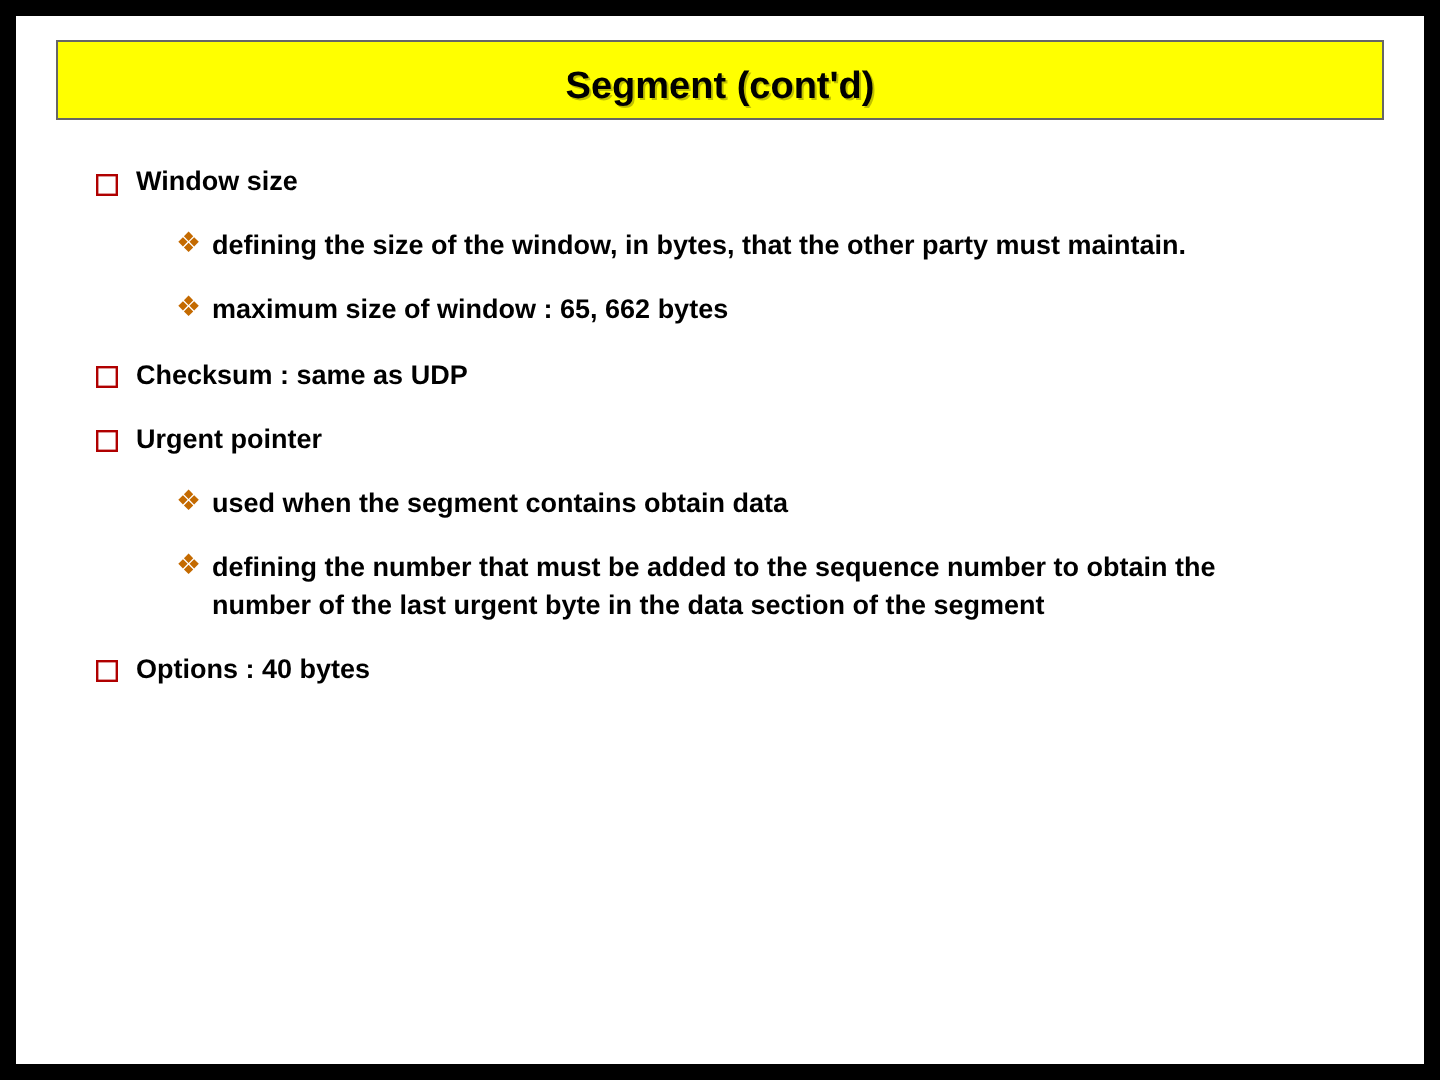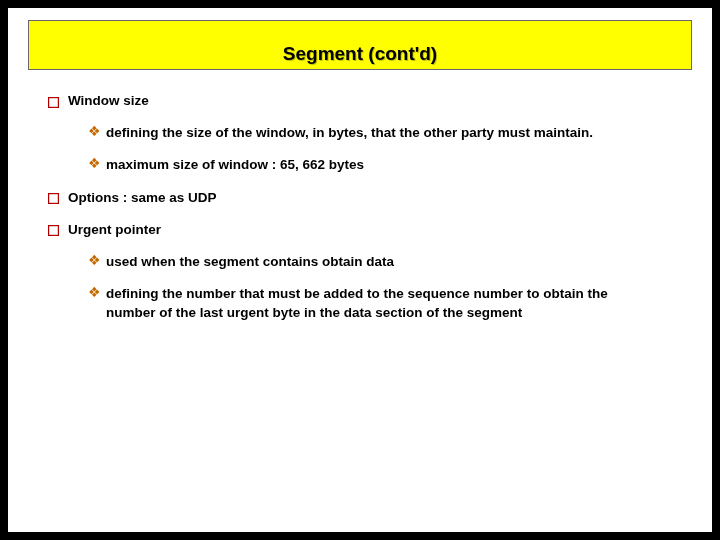--- a/index.html
+++ b/index.html
@@ -17,21 +17,21 @@
     left: 8px;
     width: 704px;
     height: 524px;
     background: #fff;
   }
   .title-bar {
     margin: 12px 20px 0 20px;
     background: #ffff00;
     border: 1px solid #666;
     text-align: center;
-    padding: 22px 0 4px 0;
+    padding: 12px 0 4px 0;
   }
   .title-bar h1 {
     font-size: 19px;
     font-weight: bold;
     color: #000;
     text-shadow: 1px 1px 0 rgba(0,0,0,0.25);
   }
   .content {
     padding: 22px 40px 0 40px;
     font-size: 13.5px;
@@ -128,36 +128,44 @@
       <span class="bullet">❖</span>
       <span class="txt">maximum size of window : 65, 662 bytes</span>
     </div>
 
     <div class="lvl1">
       <span class="bullet">
         <svg width="11" height="11">
             <rect x="0.5" y="0.5" width="10" height="10" fill="none" stroke="#b00000" stroke-width="1.4"></rect>
           </svg>
       </span>
-      <span class="txt">Options : same as UDP</span>
+      <span class="txt">Checksum : same as UDP</span>
     </div>
 
     <div class="lvl1">
       <span class="bullet">
         <svg width="11" height="11">
             <rect x="0.5" y="0.5" width="10" height="10" fill="none" stroke="#b00000" stroke-width="1.4"></rect>
           </svg>
       </span>
       <span class="txt">Urgent pointer</span>
     </div>
     <div class="lvl2">
       <span class="bullet">❖</span>
       <span class="txt">used when the segment contains obtain data</span>
     </div>
     <div class="lvl2">
       <span class="bullet">❖</span>
       <span class="txt">defining the number that must be added to the sequence number to obtain the number of the last urgent byte in the data section of the segment</span>
     </div>
 
+    <div class="lvl1">
+      <span class="bullet">
+        <svg width="11" height="11">
+            <rect x="0.5" y="0.5" width="10" height="10" fill="none" stroke="#b00000" stroke-width="1.4"></rect>
+          </svg>
+      </span>
+      <span class="txt">Options : 40 bytes</span>
+    </div>
 
   </div>
 
 </div>
 
 </body></html>

